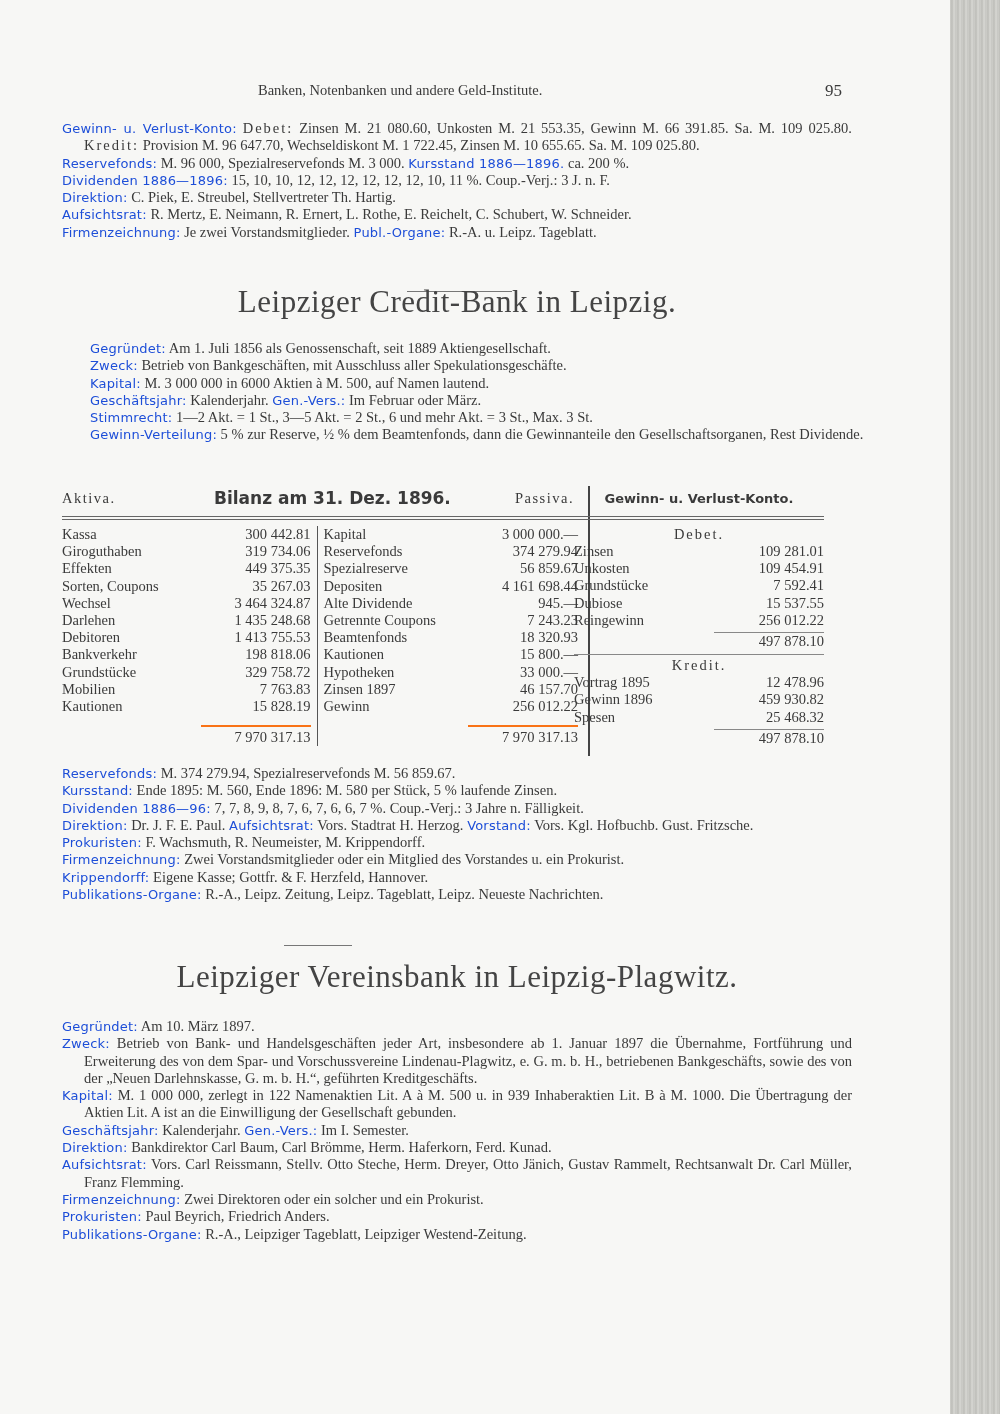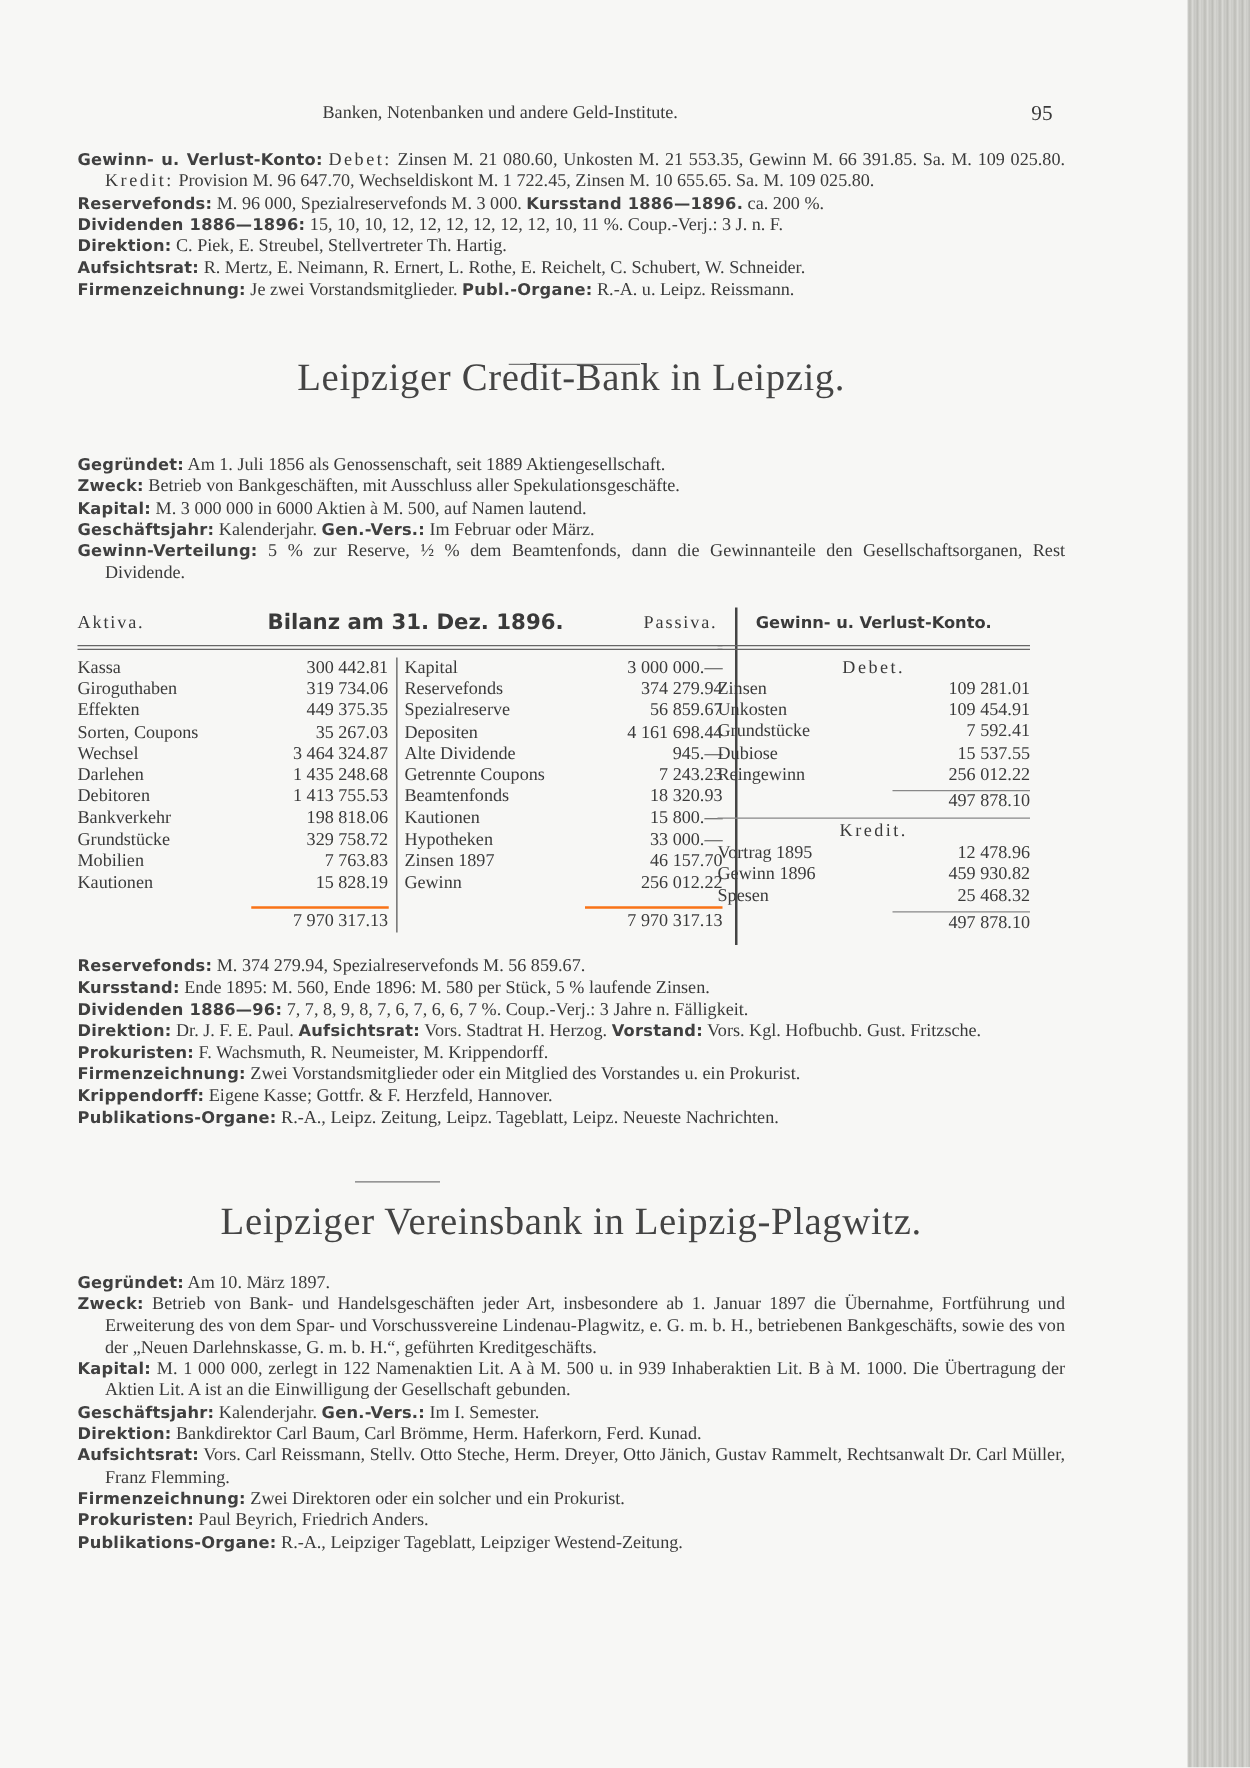--- a/index.html
+++ b/index.html
@@ -19,21 +19,21 @@
   .page {
     position: absolute; left: 62px; top: 0; width: 790px;
     font-family: "Liberation Serif", "DejaVu Serif", serif;
     font-size: 14.5px; line-height: 17.3px;
   }
   .running-head { position: absolute; top: 82px; left: 0; width: 790px; height: 20px; }
   .running-head .title { position: absolute; left: 196px; font-size: 14.5px; }
   .running-head .pageno { position: absolute; right: 10px; font-size: 17px; }
   .block { position: absolute; left: 0; width: 790px; text-align: justify; }
   .p { margin: 0; padding-left: 22px; text-indent: -22px; }
-  .lbl { font-weight: bold; font-family: "DejaVu Sans", "Liberation Sans", sans-serif; font-size: 13px; letter-spacing: 0.2px; color: #404040; }
+  .lbl { font-weight: normal; font-family: "DejaVu Sans", "Liberation Sans", sans-serif; font-size: 13px; letter-spacing: 0.2px; color: #1d4ed8; }
   .sp { letter-spacing: 2px; }
   .rule { position: absolute; height: 1px; background: #777; }
   .heading {
     position: absolute; left: 0; width: 790px; text-align: center;
     font-size: 31px; letter-spacing: 0.5px; color: #444;
     font-family: "Liberation Serif", "DejaVu Serif", serif;
   }
   
   .bilanz { position: absolute; left: 0; top: 490px; width: 516px; font-size: 14.5px; }
   .bilanz .hdr { position: relative; height: 22px; }
@@ -80,33 +80,34 @@
     <p class="p">
       <span class="lbl">Dividenden 1886—1896:</span><span> 15, 10, 10, 12, 12, 12, 12, 12, 12, 10, 11 %. Coup.-Verj.: 3 J. n. F.</span>
     </p>
     <p class="p">
       <span class="lbl">Direktion:</span><span> C. Piek, E. Streubel, Stellvertreter Th. Hartig.</span>
     </p>
     <p class="p">
       <span class="lbl">Aufsichtsrat:</span><span> R. Mertz, E. Neimann, R. Ernert, L. Rothe, E. Reichelt, C. Schubert, W. Schneider.</span>
     </p>
     <p class="p">
-      <span class="lbl">Firmenzeichnung:</span><span> Je zwei Vorstandsmitglieder. </span><span class="lbl">Publ.-Organe:</span><span> R.-A. u. Leipz. Reissmann.</span>
+      <span class="lbl">Firmenzeichnung:</span><span> Je zwei Vorstandsmitglieder. </span><span class="lbl">Publ.-Organe:</span><span> R.-A. u. Leipz. Tageblatt.</span>
     </p>
   </div>
 
   <div class="rule" style="left:345px; top:291px; width:105px;"></div>
 
   <div class="heading" style="top:293px;">Leipziger Credit-Bank in Leipzig.</div>
 
-  <div class="block" style="top:364px;">
+  <div class="block" style="top:340px;margin-left:28px;">
     <p class="p"><span class="lbl">Gegründet:</span><span> Am 1. Juli 1856 als Genossenschaft, seit 1889 Aktiengesellschaft.</span></p>
     <p class="p"><span class="lbl">Zweck:</span><span> Betrieb von Bankgeschäften, mit Ausschluss aller Spekulationsgeschäfte.</span></p>
     <p class="p"><span class="lbl">Kapital:</span><span> M. 3 000 000 in 6000 Aktien à M. 500, auf Namen lautend.</span></p>
     <p class="p"><span class="lbl">Geschäftsjahr:</span><span> Kalenderjahr. </span><span class="lbl">Gen.-Vers.:</span><span> Im Februar oder März.</span></p>
+    <p class="p"><span class="lbl">Stimmrecht:</span><span> 1—2 Akt. = 1 St., 3—5 Akt. = 2 St., 6 und mehr Akt. = 3 St., Max. 3 St.</span></p>
     <p class="p"><span class="lbl">Gewinn-Verteilung:</span><span> 5 % zur Reserve, ½ % dem Beamtenfonds, dann die Gewinnanteile den Gesellschaftsorganen, Rest Dividende.</span></p>
   </div>
 
   <div class="bilanz">
     <div class="hdr">
       <span class="aktiva">Aktiva.</span>
       <span class="mid">Bilanz am 31. Dez. 1896.</span>
       <span class="passiva">Passiva.</span>
     </div>
     <div class="dbl"></div>

